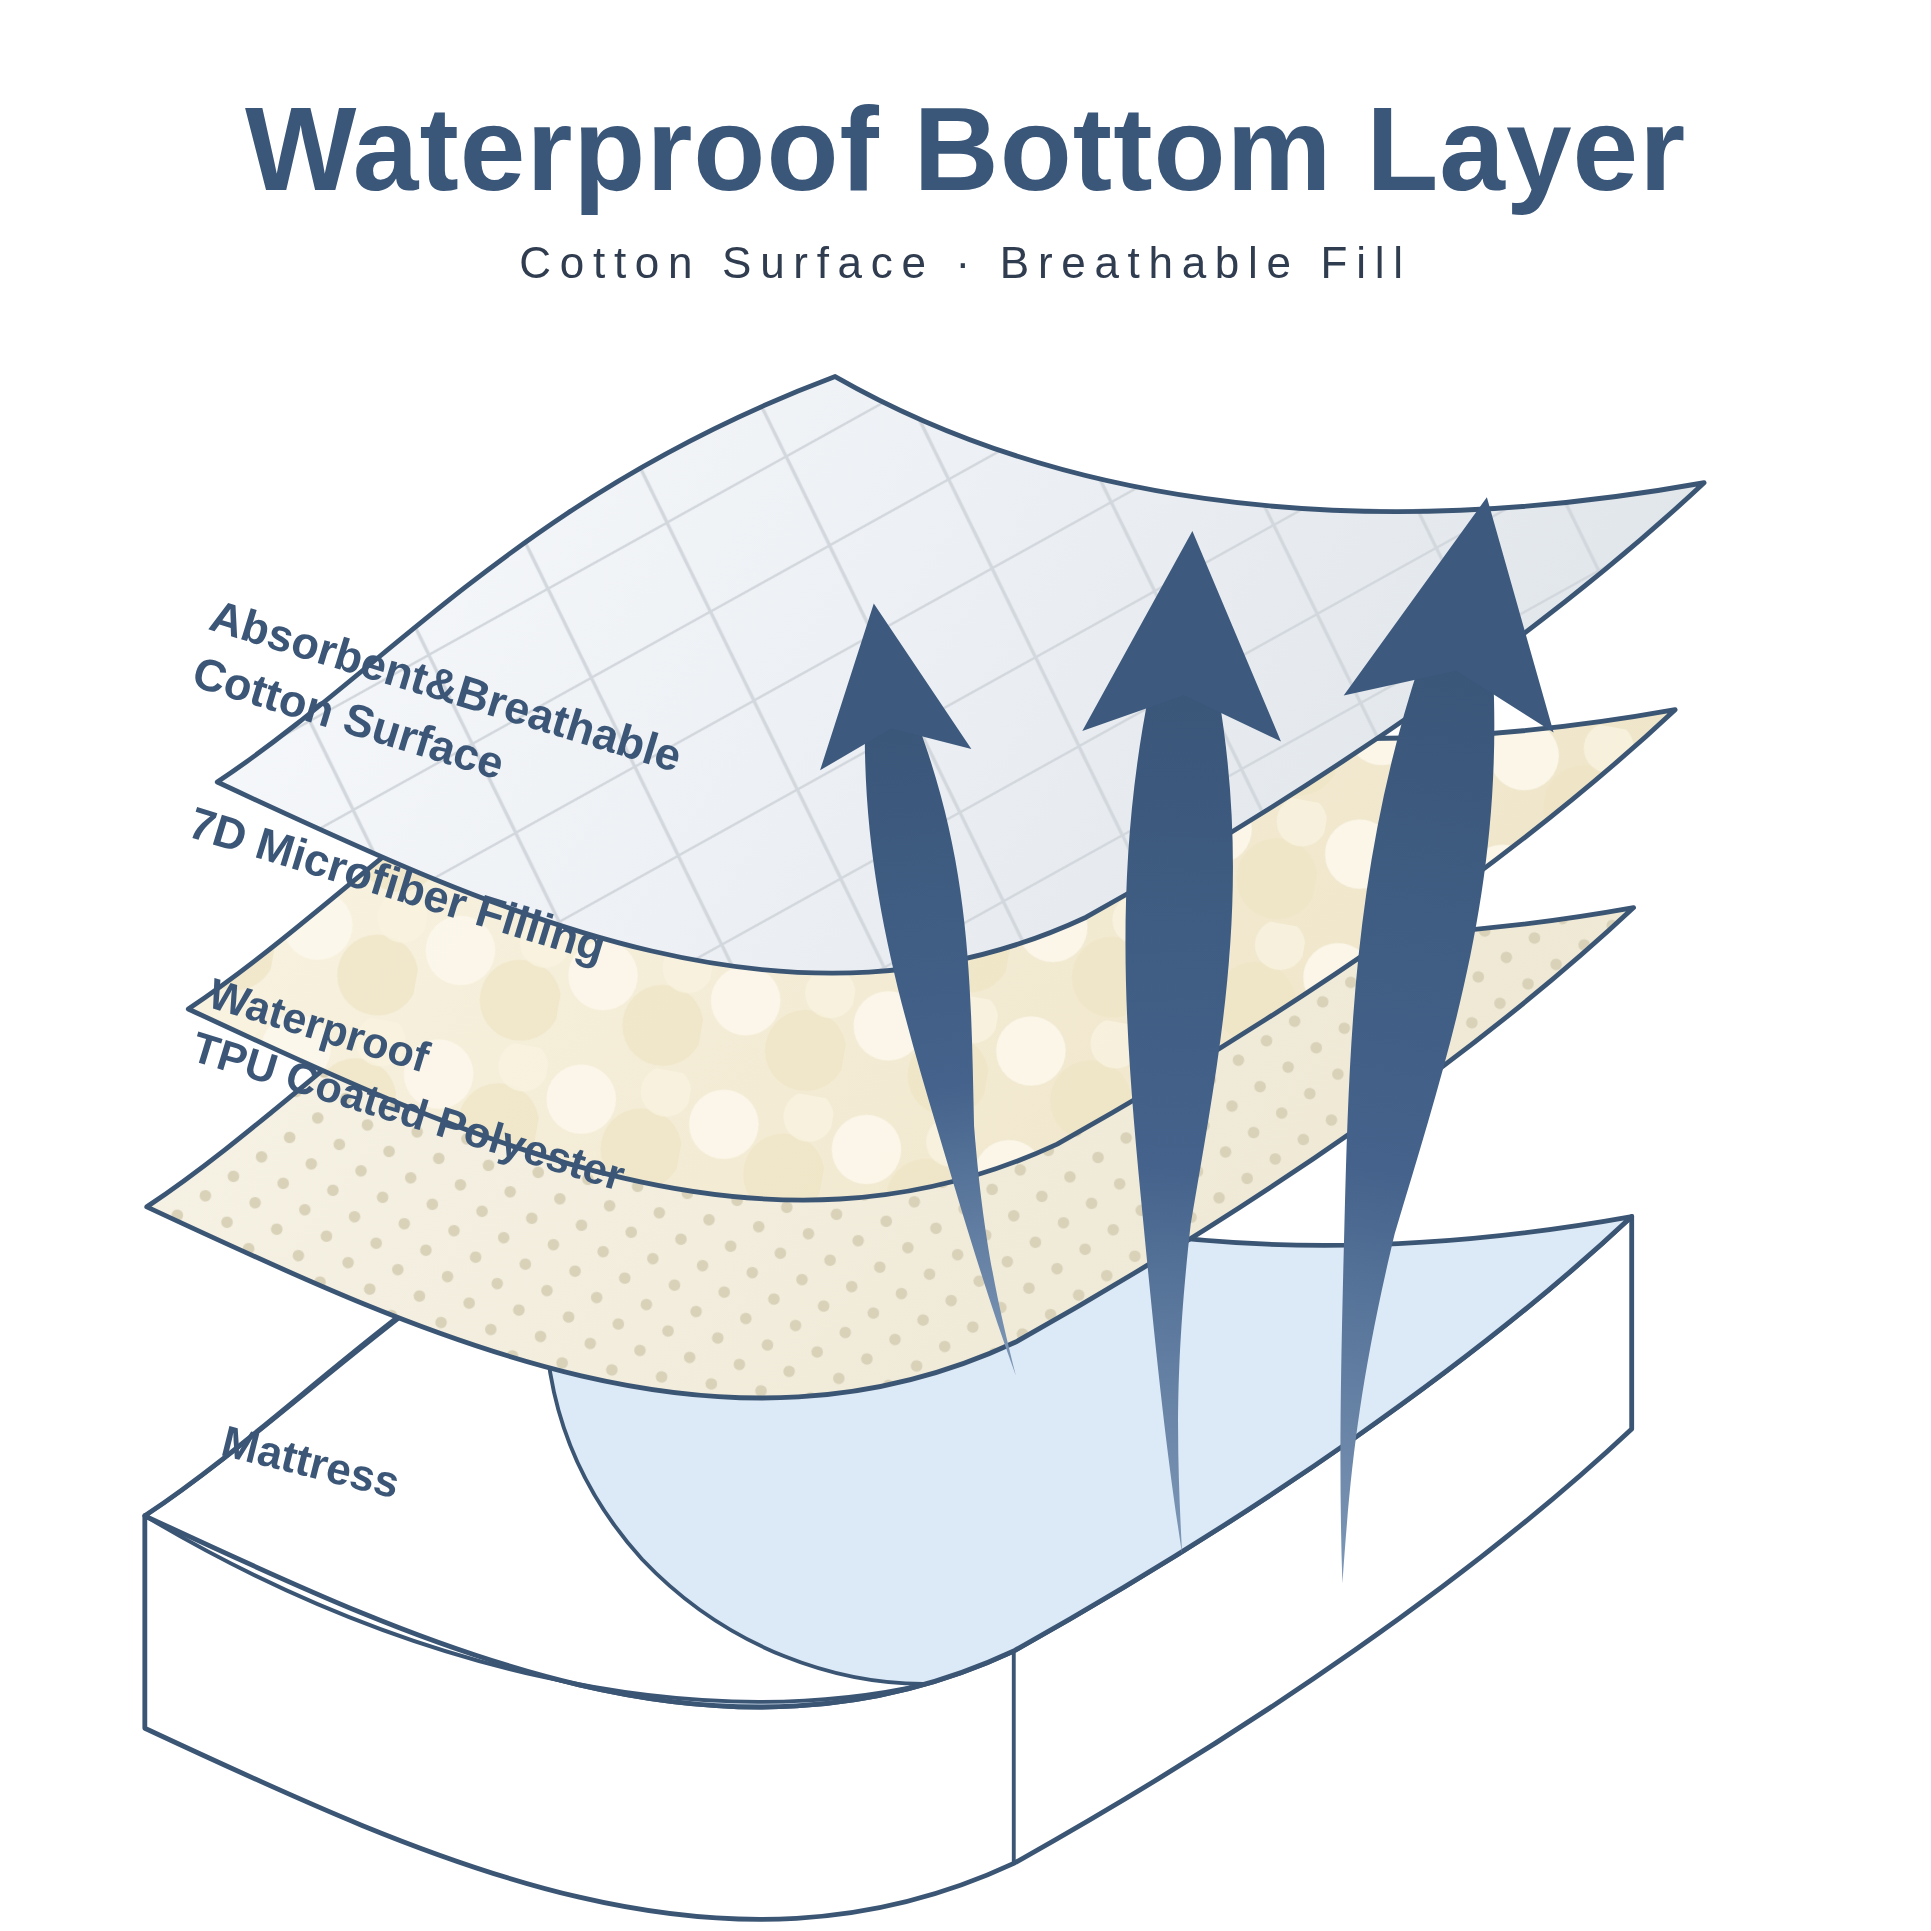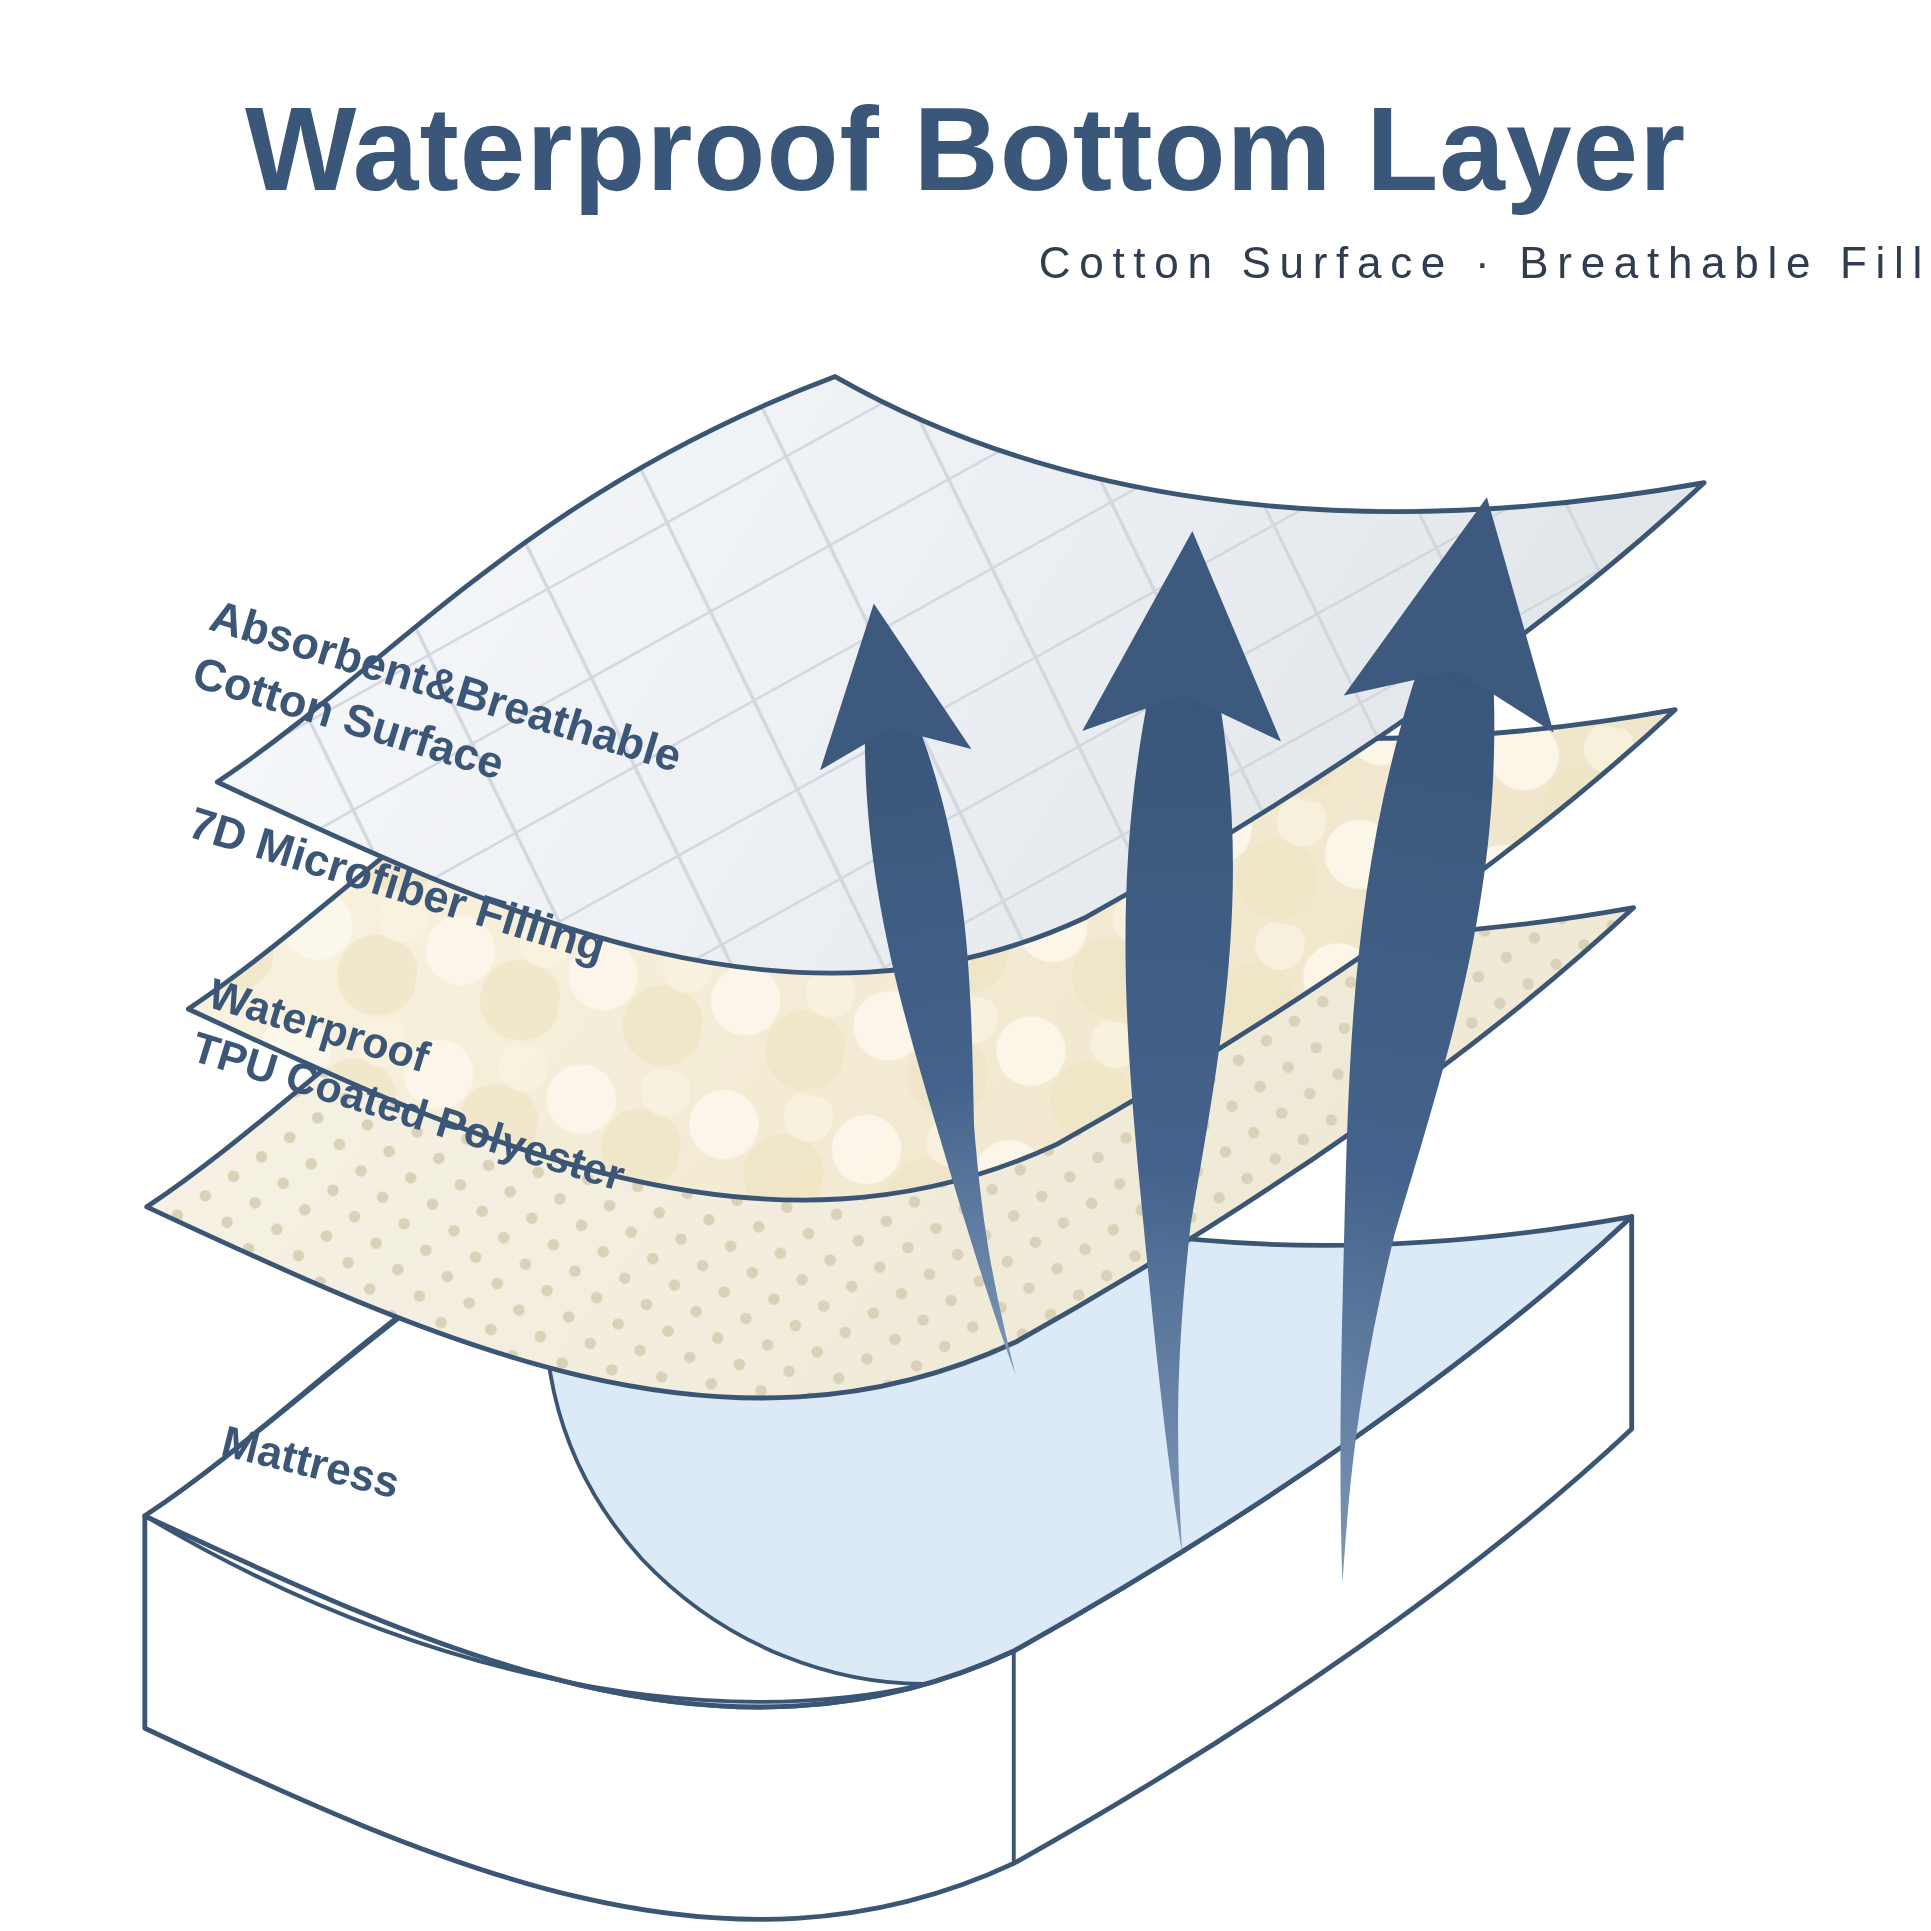--- a/index.html
+++ b/index.html
@@ -11,21 +11,21 @@
     font-family:Liberation Sans, sans-serif;
   }
   .title{
     position:absolute;left:0;right:0;top:81px;margin:0;
     text-align:center;
     font-size:118px;font-weight:800;letter-spacing:1px;
     color:#3a5679;
   }
   .subtitle{
     position:absolute;left:0;right:0;top:238px;margin:0;
-    text-align:right;
+    text-align:center;
     font-size:44px;font-weight:400;letter-spacing:8.7px;
     color:#303c4f;
   }
   .diagram{
     position:absolute;left:0;top:0;width:1931px;height:1931px;
   }
   .label{
     position:absolute;
     color:#3b5677;font-weight:700;
     transform-origin:0 0;

